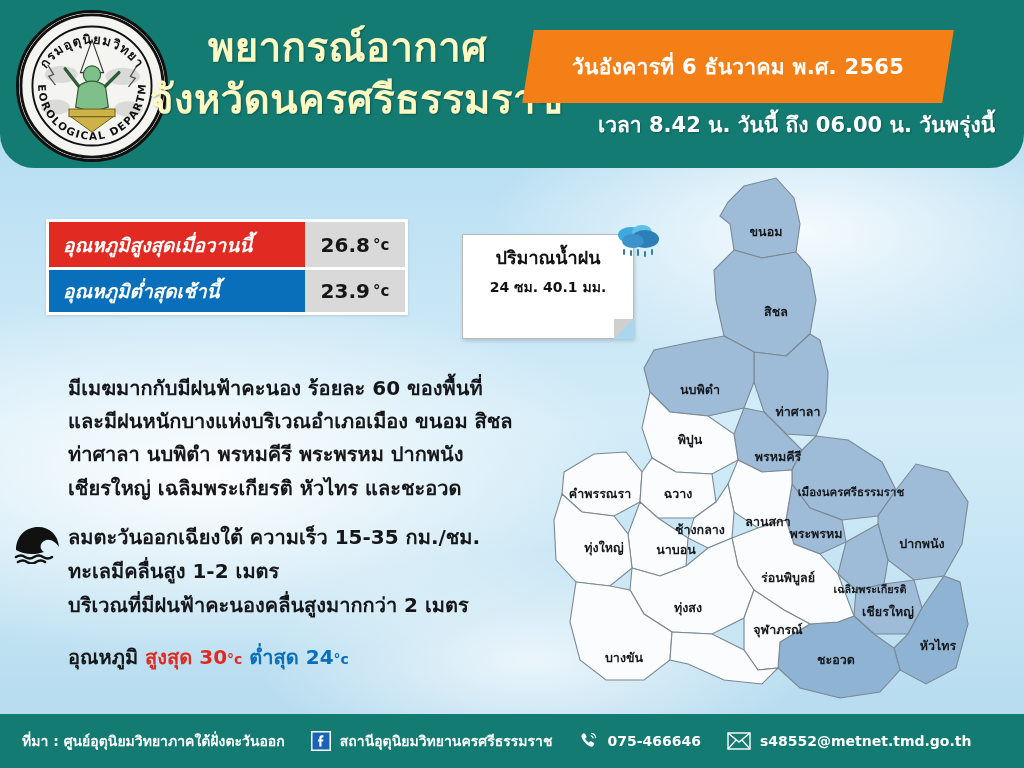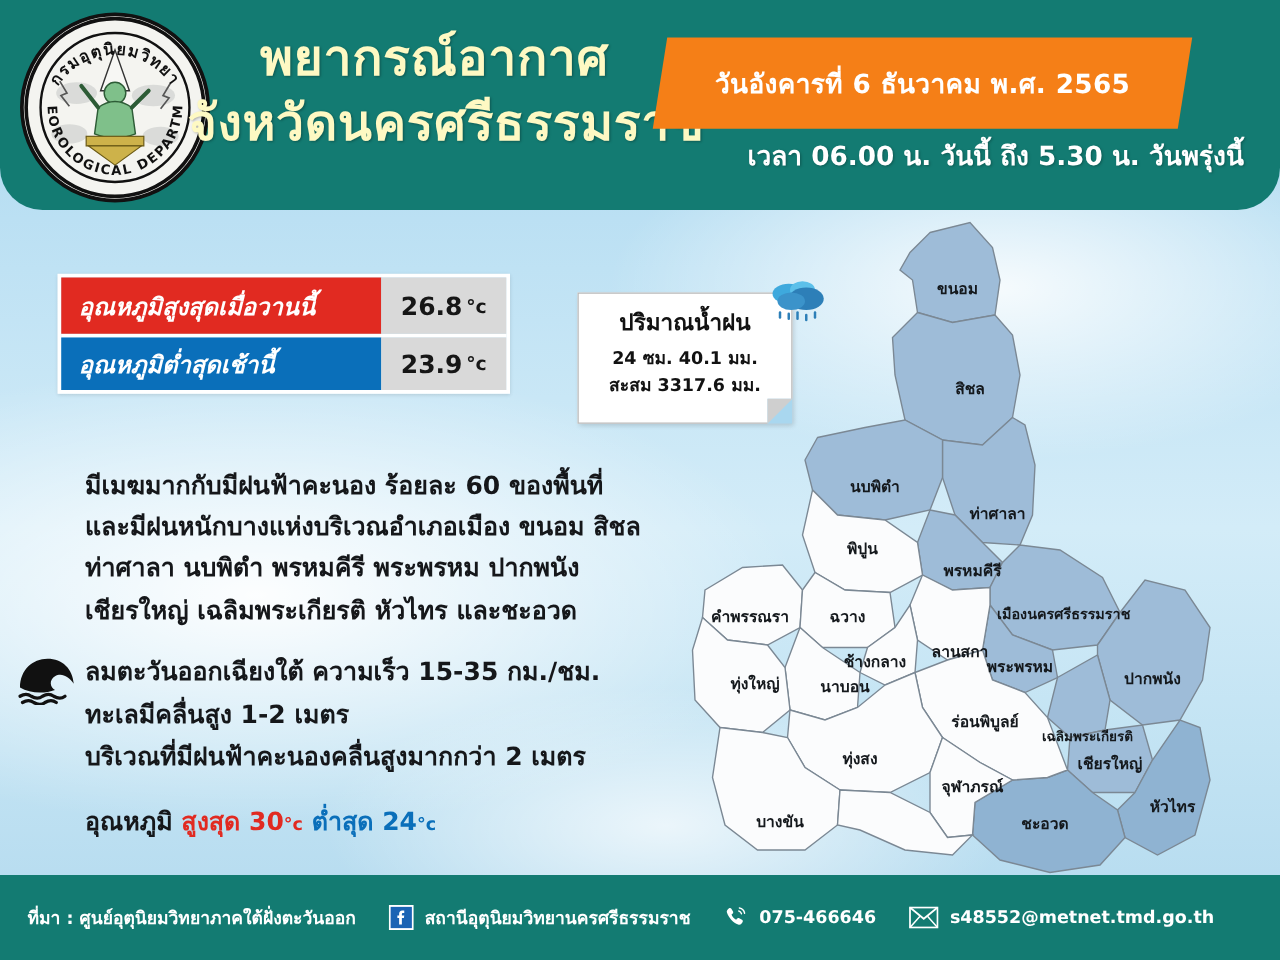--- a/index.html
+++ b/index.html
@@ -237,21 +237,21 @@
     text-anchor: middle;
     dominant-baseline: middle;
   }
   .mlabel.sm { font-size: 11.5px; }
   .mlabel.xs { font-size: 10.8px; }
 
   
   #footer {
     position: absolute;
     left: 0; bottom: 0;
-    width: 1024px; height: 68px;
+    width: 1024px; height: 54px;
     background: #137b72;
     display: flex;
     align-items: center;
     z-index: 5;
     padding-left: 22px;
   }
   .foot-item {
     display: flex;
     align-items: center;
     color: #ffffff;
@@ -311,21 +311,21 @@
 
     <div id="title-block">
       <div id="title-line1">พยากรณ์อากาศ</div>
       <div id="title-line2">จังหวัดนครศรีธรรมราช</div>
     </div>
 
     <div id="date-badge">
       <span id="date-badge-text">วันอังคารที่ 6 ธันวาคม พ.ศ. 2565</span>
     </div>
 
-    <div id="time-range">เวลา 06.00 น. วันนี้ ถึง 5.30 น. วันพรุ่งนี้</div>
+    <div id="time-range">เวลา 8.42 น. วันนี้ ถึง 06.00 น. วันพรุ่งนี้</div>
   </div>
 
   <div id="temp-table">
     <div class="temp-row max">
       <div class="temp-label">อุณหภูมิสูงสุดเมื่อวานนี้</div>
       <div class="temp-value">
         <span>26.8</span>
         <span class="unit">°c</span>
       </div>
     </div>
@@ -349,21 +349,20 @@
           <rect x="12" y="28" width="2" height="6" rx="1"></rect>
           <rect x="19" y="29" width="2" height="6" rx="1"></rect>
           <rect x="26" y="28" width="2" height="7" rx="1"></rect>
           <rect x="33" y="30" width="2" height="6" rx="1"></rect>
           <rect x="40" y="28" width="2" height="6" rx="1"></rect>
         </g>
       </svg>
     </div>
     <div id="rain-title">ปริมาณน้ำฝน</div>
     <div class="rain-line">24 ซม.  40.1  มม.</div>
-    <div class="rain-line">สะสม   3317.6  มม.</div>
   </div>
 
   <div id="forecast-text">
     <div class="fline">มีเมฆมากกับมีฝนฟ้าคะนอง ร้อยละ 60 ของพื้นที่</div>
     <div class="fline">และมีฝนหนักบางแห่งบริเวณอำเภอเมือง ขนอม สิชล</div>
     <div class="fline">ท่าศาลา นบพิตำ พรหมคีรี พระพรหม ปากพนัง</div>
     <div class="fline">เชียรใหญ่ เฉลิมพระเกียรติ หัวไทร และชะอวด</div>
   </div>
 
   <div id="wave-icon">

